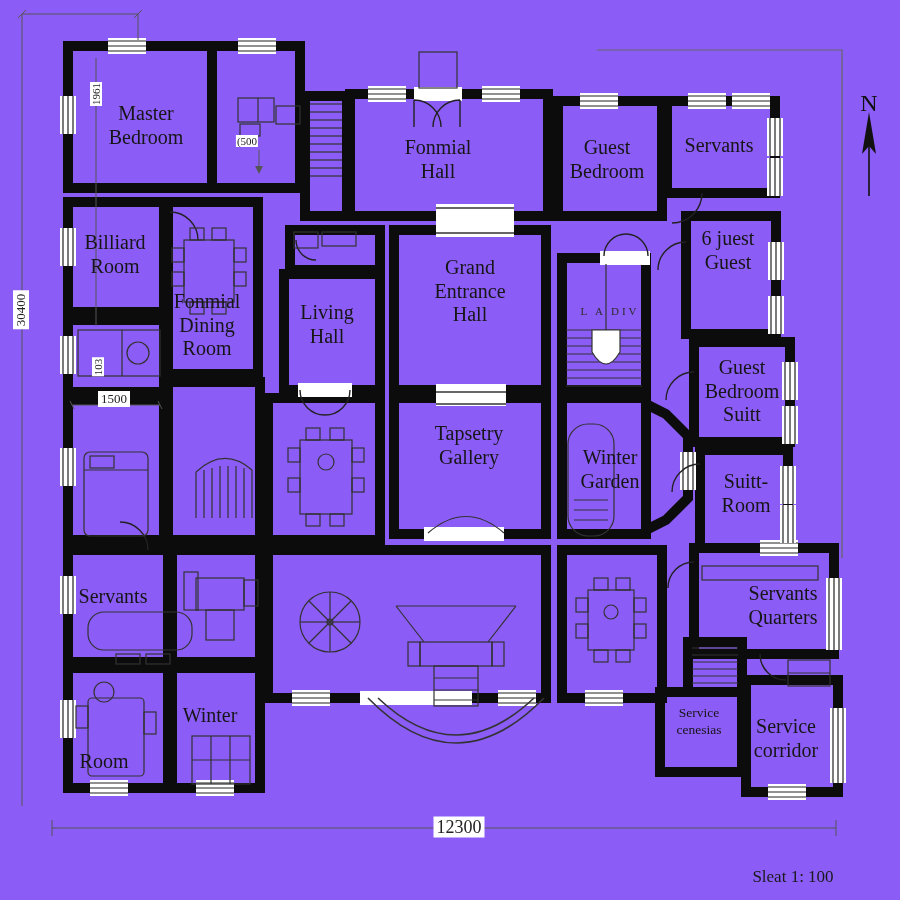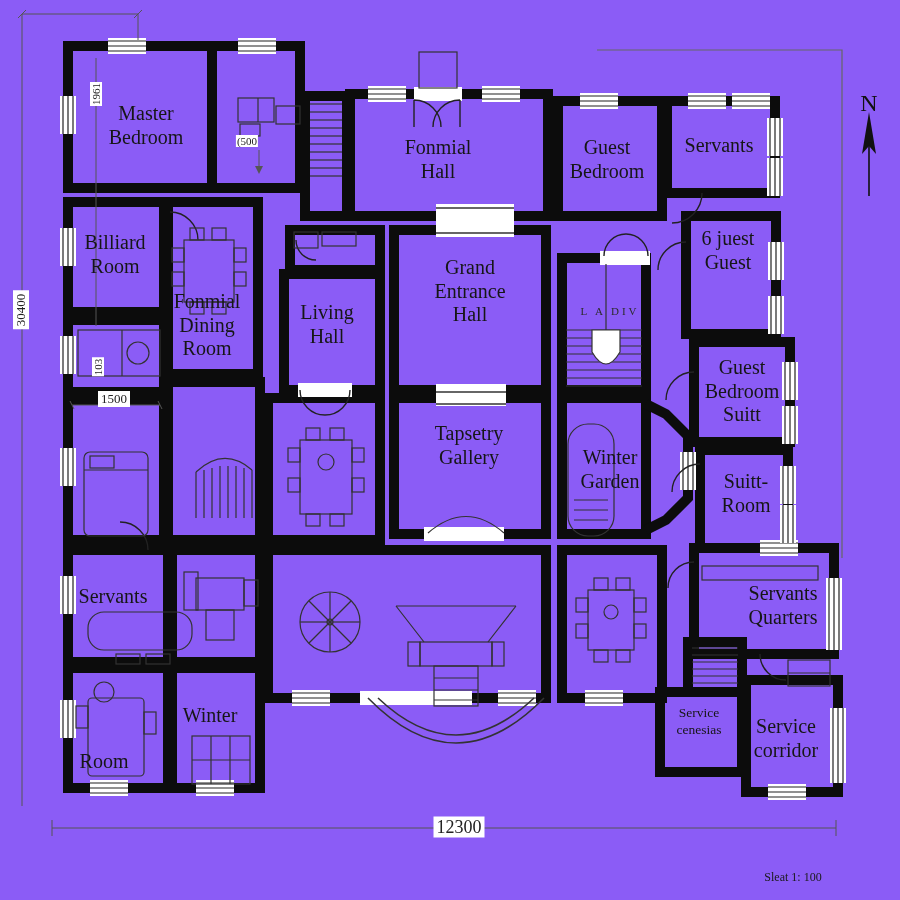--- a/index.html
+++ b/index.html
@@ -10,21 +10,21 @@
        font-size:20px;line-height:1.18;white-space:pre-line;color:#161616;}
   .lbl.xs{font-size:13.5px;line-height:1.25;}
   .lbl.sm{font-size:11px;letter-spacing:3px;color:#2b2b2b;background:transparent;}
   .dim{position:absolute;transform:translate(-50%,-50%);font-size:13px;color:#222;
        background:#fff;padding:0 3px;white-space:nowrap;}
   .dim.rot{transform:translate(-50%,-50%) rotate(-90deg);}
   .dim.tiny{font-size:11px;padding:0 1px;}
   .dim.ital{}
   .dim.big{font-size:18px;}
   .compass-n{position:absolute;transform:translate(-50%,-50%);font-size:24px;color:#111;}
-  .scale-note{position:absolute;transform:translate(-50%,-50%);font-size:12px;color:#1a1a1a;white-space:nowrap;}
+  .scale-note{position:absolute;transform:translate(-50%,-50%);font-size:17px;color:#1a1a1a;white-space:nowrap;}
 </style>
 </head>
 <body>
 
 <div id="canvas">
 
 <svg id="plan-svg" width="900" height="900" viewBox="0 0 900 900">
   <defs>
     <g id="winH">
       <rect x="0" y="-8" width="38" height="16" fill="#fff"></rect>

